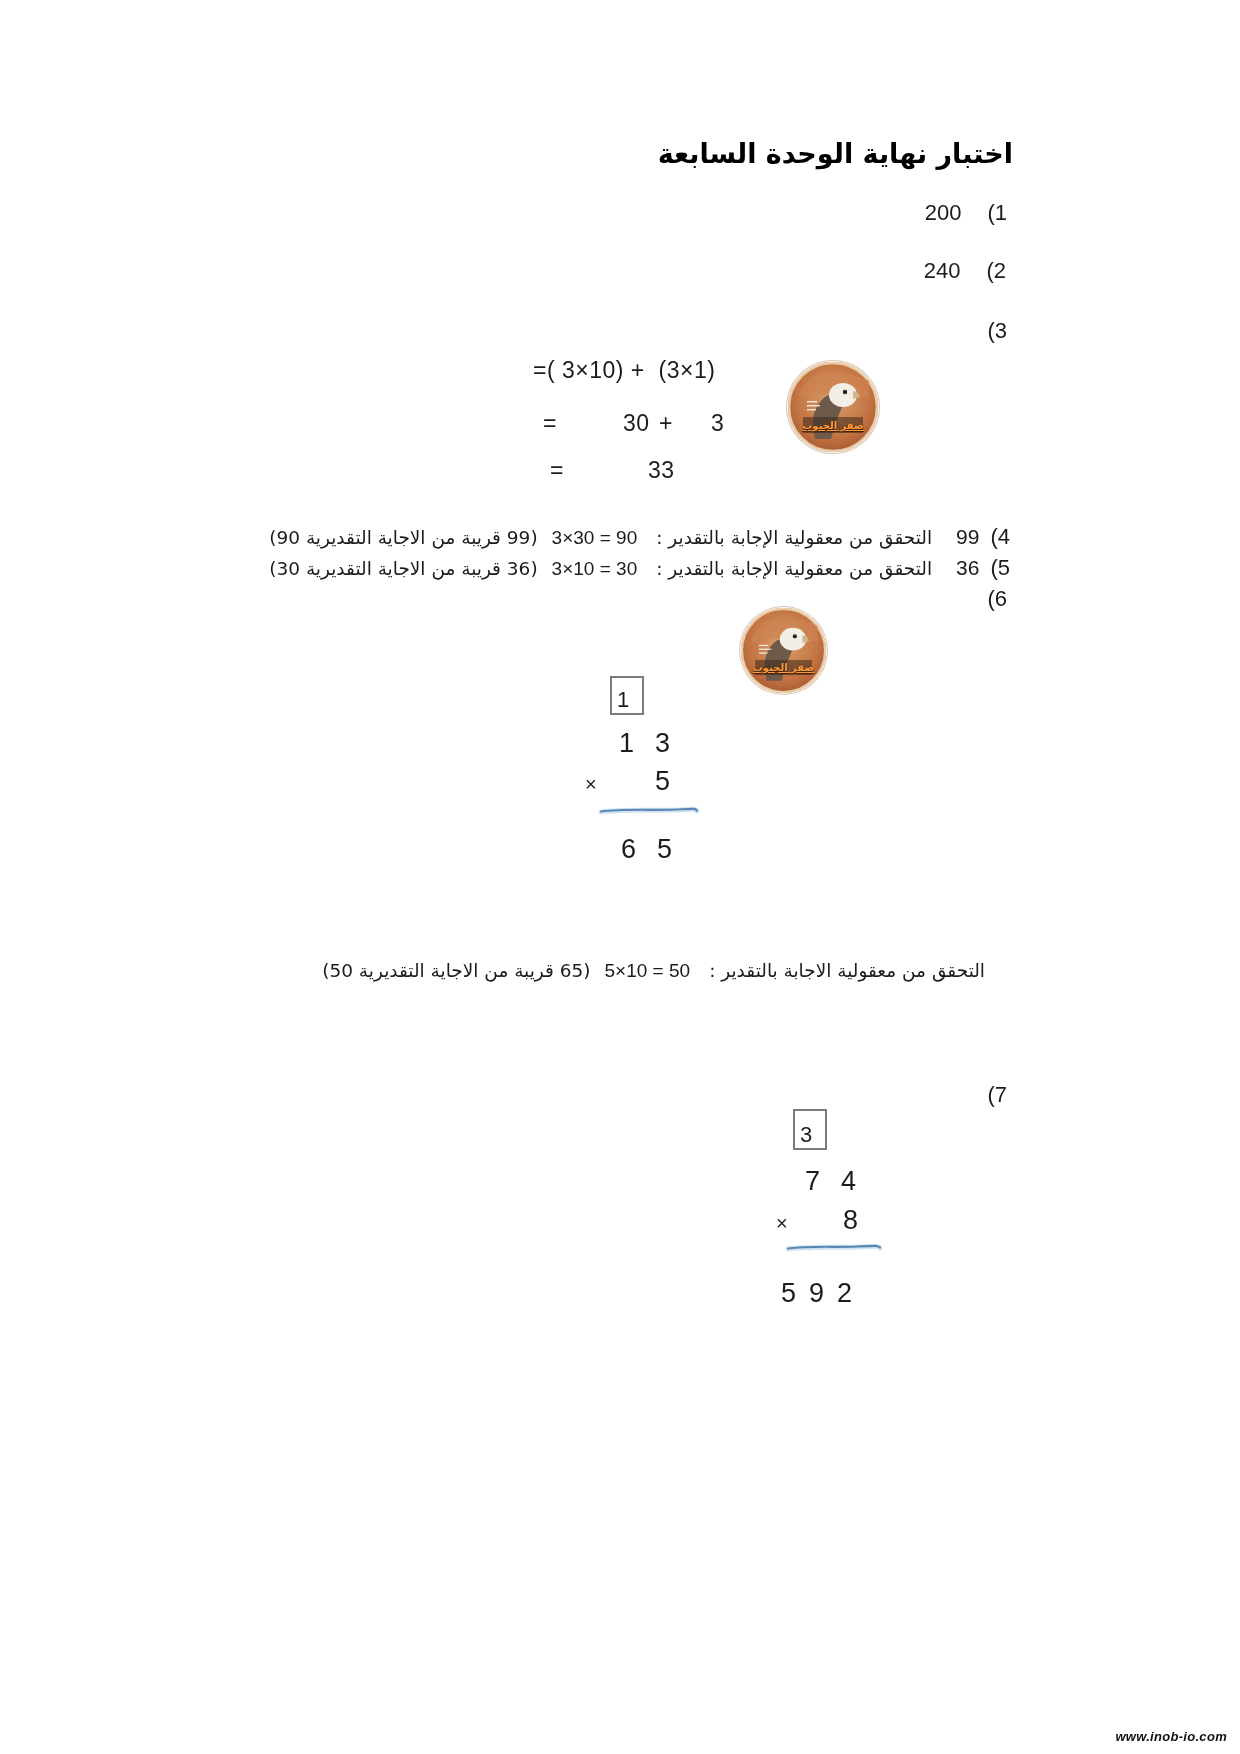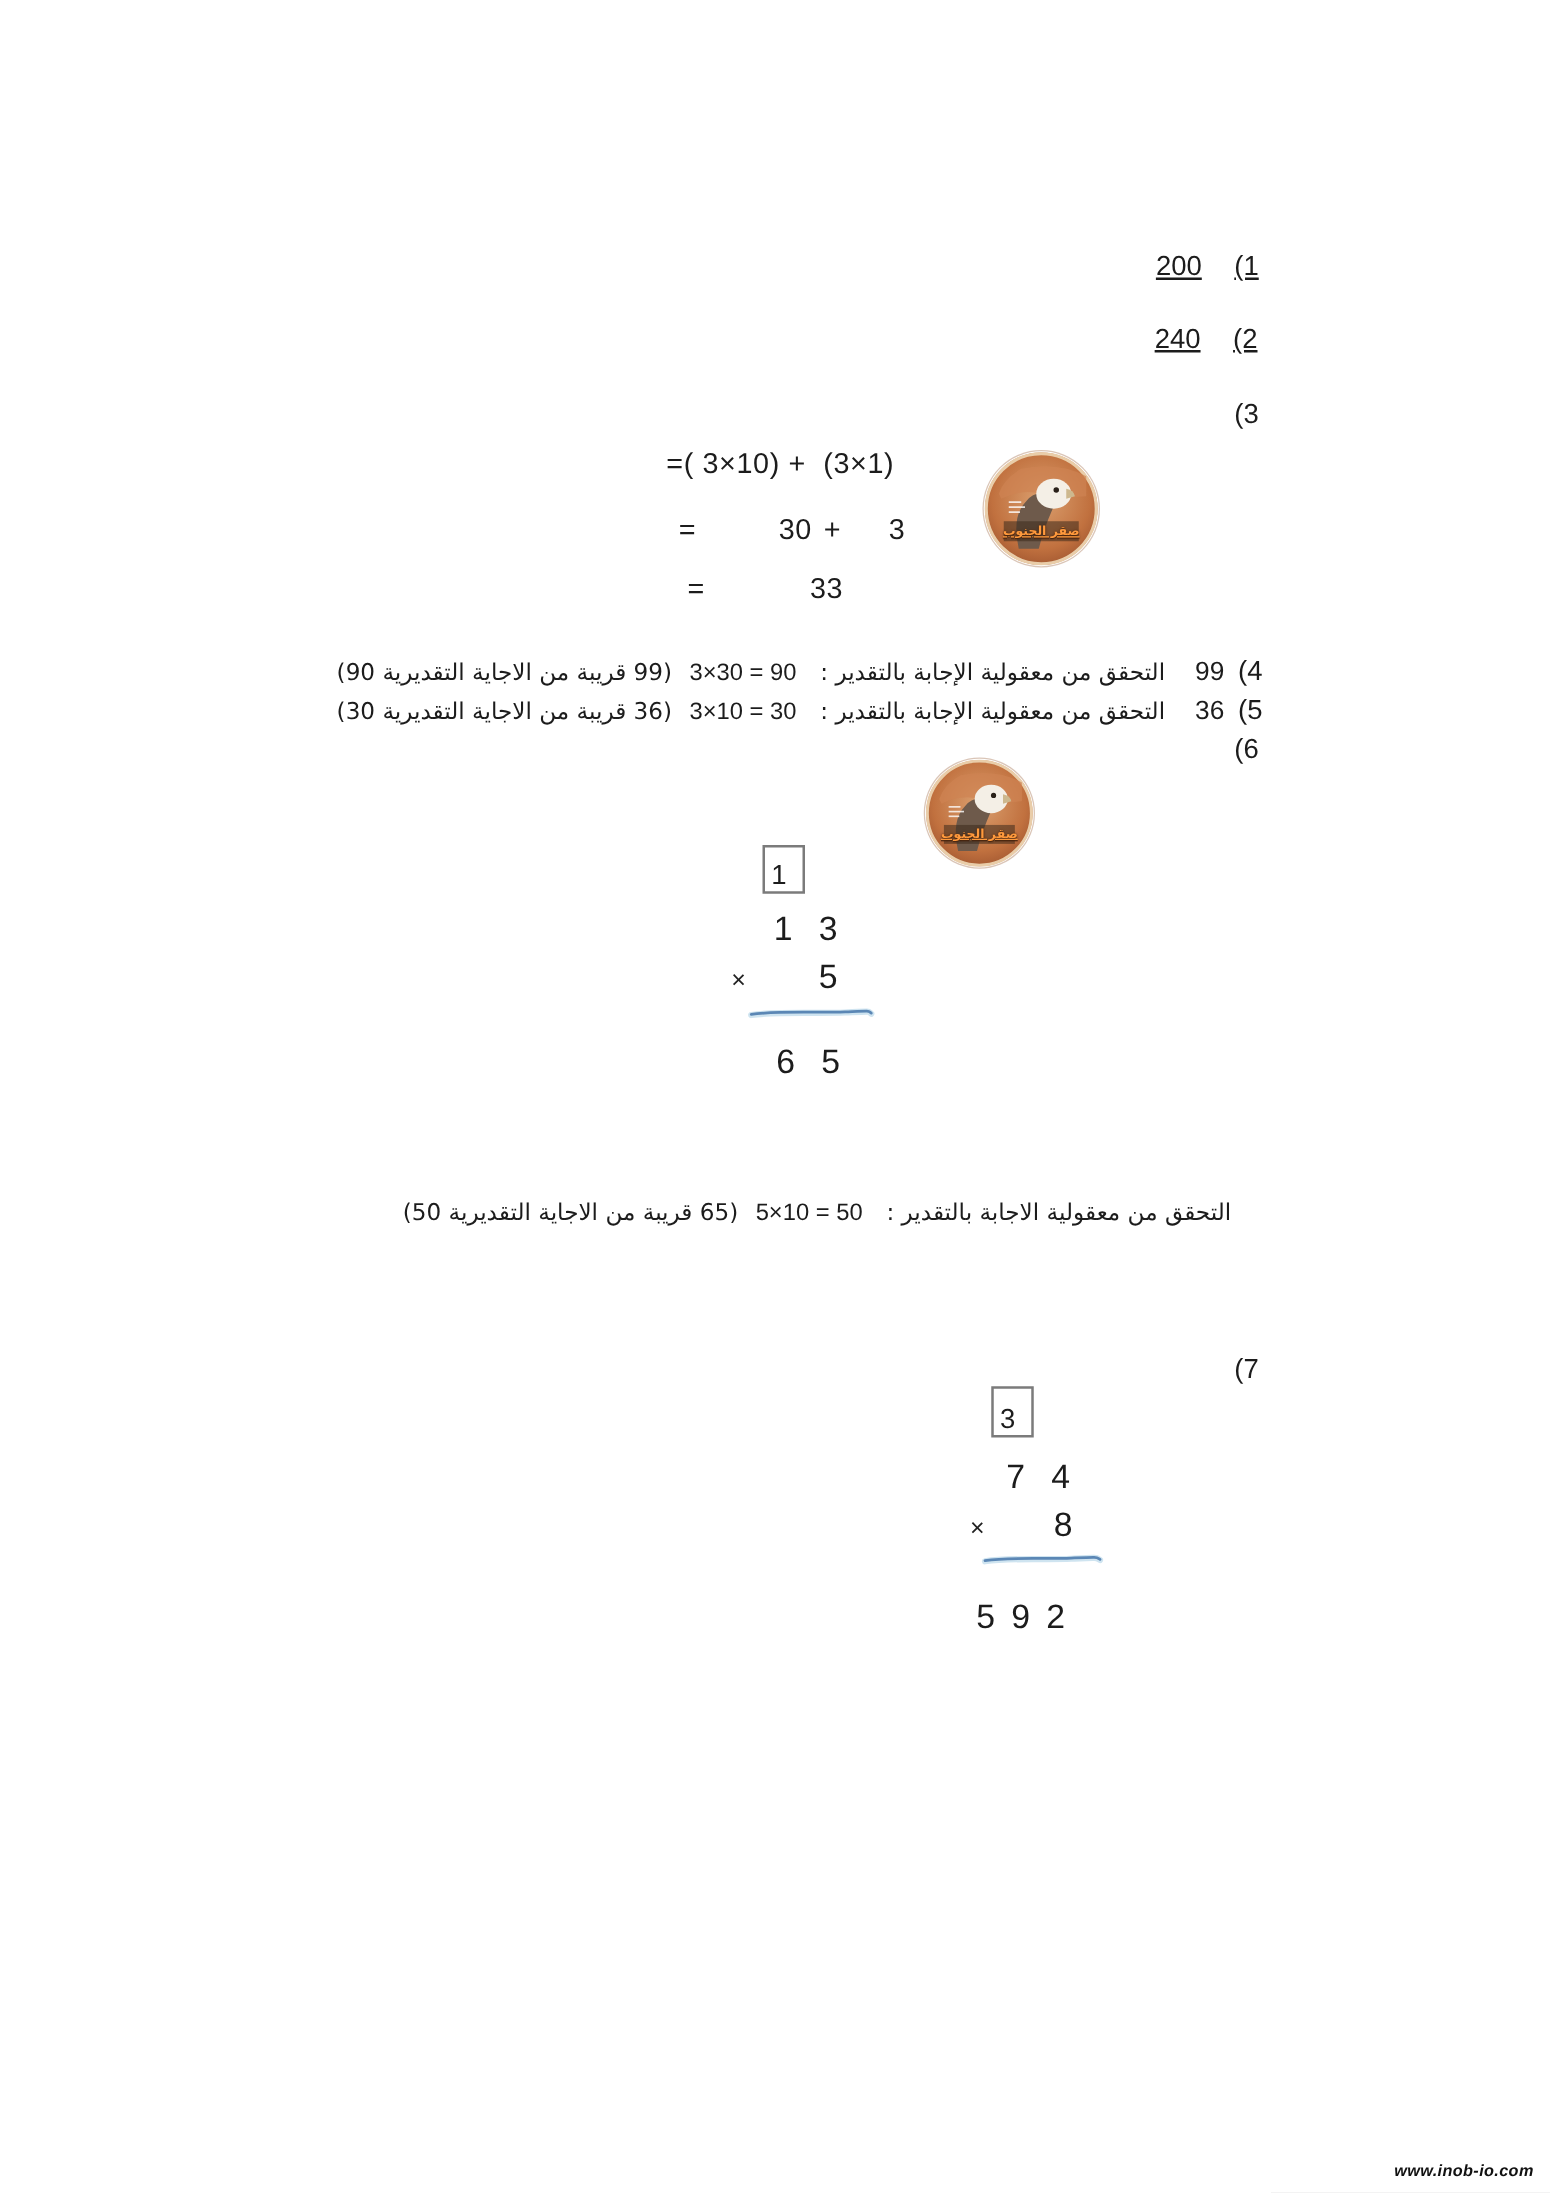--- a/index.html
+++ b/index.html
@@ -10,21 +10,21 @@
     color:#1c1c1c;
   }
   .abs{position:absolute;}
   .ar{direction:rtl;unicode-bidi:isolate;font-family:"DejaVu Sans",sans-serif;}
   .num{direction:ltr;unicode-bidi:isolate-override;font-family:"Liberation Sans","DejaVu Sans",sans-serif;}
   .title{
     font-size:27px;font-weight:bold;color:#000;
     right:227px;top:138px;white-space:nowrap;
   }
   .answer-row{display:flex;direction:ltr;align-items:baseline;column-gap:26px;
-    font-size:22px;white-space:nowrap;text-decoration:underline;}
+    font-size:22px;white-space:nowrap;}
   .marker{font-size:22px;}
   .exp-line{font-size:23px;white-space:pre;letter-spacing:.5px;}
   .check-line{
     display:flex;direction:rtl;align-items:baseline;white-space:nowrap;
     font-size:18.5px;
   }
   .check-line>span{margin-left:11px;margin-top:22px;}
   .check-line .ansv{margin-left:24px;font-size:21px;}
   .check-line .est{margin-left:14px;margin-right:8px;font-size:19px;}
   .carry-box{
@@ -52,20 +52,21 @@
   .watermark{
     right:13px;top:1729px;font-size:13px;font-weight:bold;font-style:italic;
     color:#111;font-family:"Liberation Sans",sans-serif;letter-spacing:.3px;
   }
 </style>
 </head>
 <body>
 
 <div class="page">
 
+  <div class="abs title ar">اختبار نهاية الوحدة السابعة</div>
 
   <div class="abs answer-row" style="right:233px;top:200px;">
     <span class="num">200</span>
     <span class="num marker">(1</span>
   </div>
 
   <div class="abs answer-row" style="right:234px;top:258px;">
     <span class="num">240</span>
     <span class="num marker">(2</span>
   </div>

